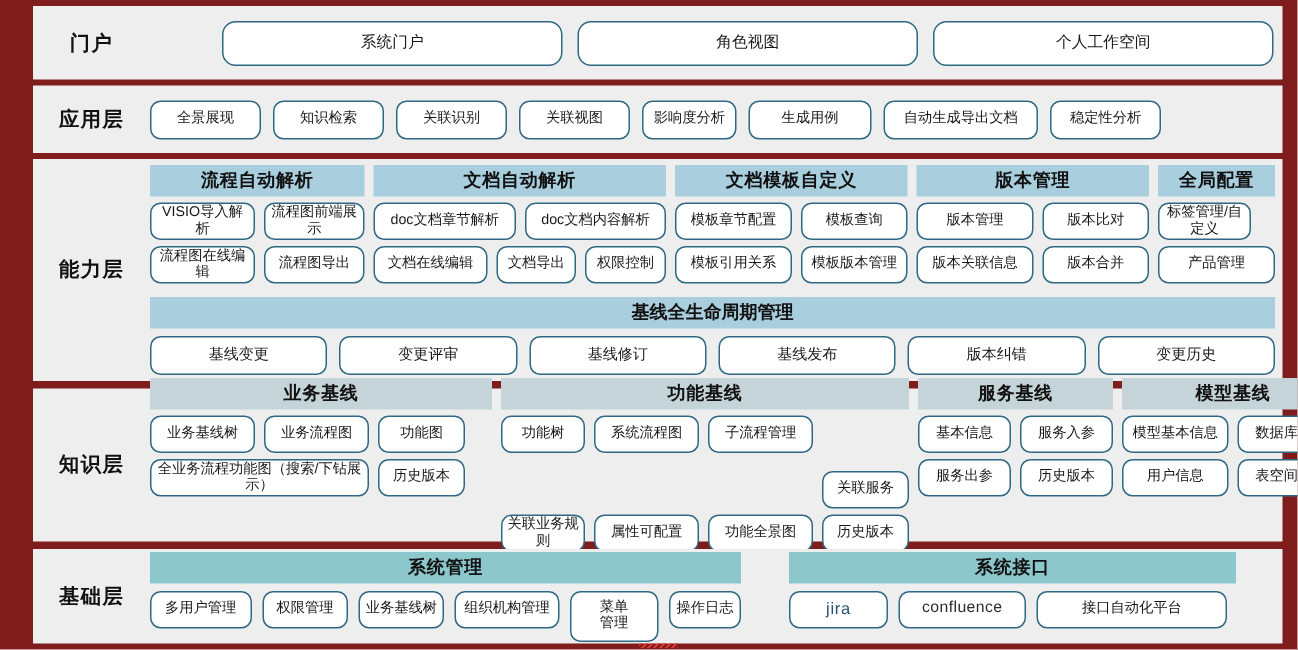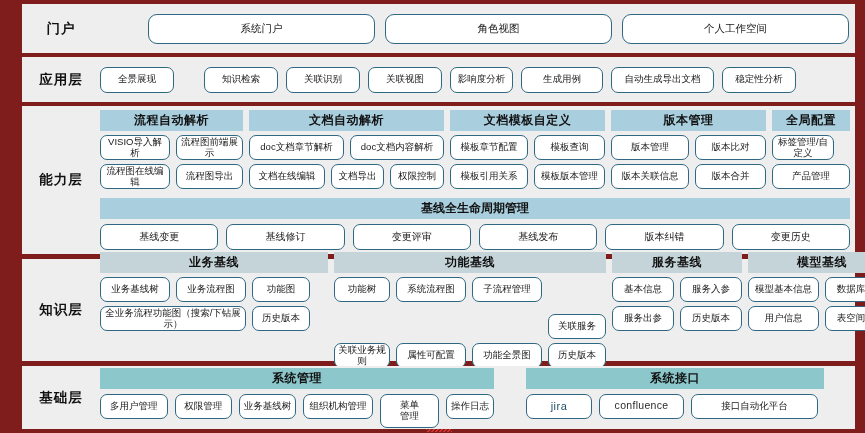--- a/index.html
+++ b/index.html
@@ -108,21 +108,21 @@
         <div class="pill lg">个人工作空间</div>
       </div>
     </div>
   </div>
 
   <div class="band" style="top:57px;height:45px;">
     <div class="band-label">应用层</div>
     <div class="band-body">
       <div class="app-row">
         <div class="pill" style="width:74px;padding:0;">全景展现</div>
-        <div class="pill" style="width:74px;padding:0;margin-left:22px;">知识检索</div>
+        <div class="pill" style="width:74px;padding:0;">知识检索</div>
         <div class="pill" style="width:74px;padding:0;">关联识别</div>
         <div class="pill" style="width:74px;padding:0;">关联视图</div>
         <div class="pill" style="width:63px;padding:0;">影响度分析</div>
         <div class="pill" style="width:82px;padding:0;">生成用例</div>
         <div class="pill" style="width:103px;padding:0;">自动生成导出文档</div>
         <div class="pill" style="width:74px;padding:0;">稳定性分析</div>
       </div>
     </div>
   </div>
 
@@ -190,22 +190,22 @@
             <div class="pill" style="width:78px;">产品管理</div>
           </div>
         </div>
 
       </div>
 
       <div style="margin-top:9px;">
         <div class="life-head">基线全生命周期管理</div>
         <div class="life-row">
           <div class="pill">基线变更</div>
+          <div class="pill">变更评审</div>
           <div class="pill">基线修订</div>
-          <div class="pill">变更评审</div>
           <div class="pill">基线发布</div>
           <div class="pill">版本纠错</div>
           <div class="pill">变更历史</div>
         </div>
       </div>
 
     </div>
   </div>
 
   <div class="band" style="top:259px;height:102px;">

